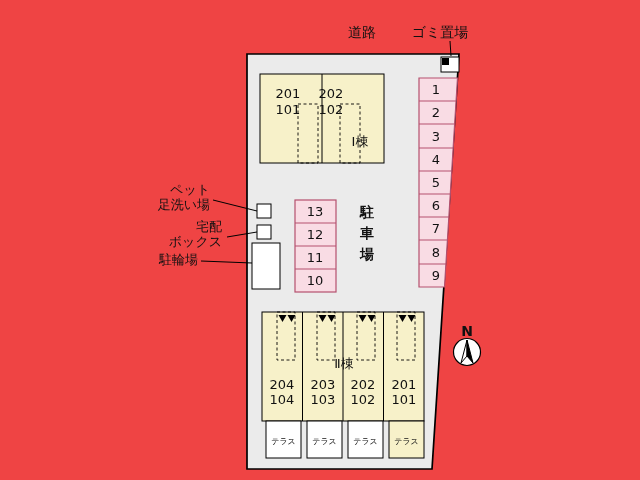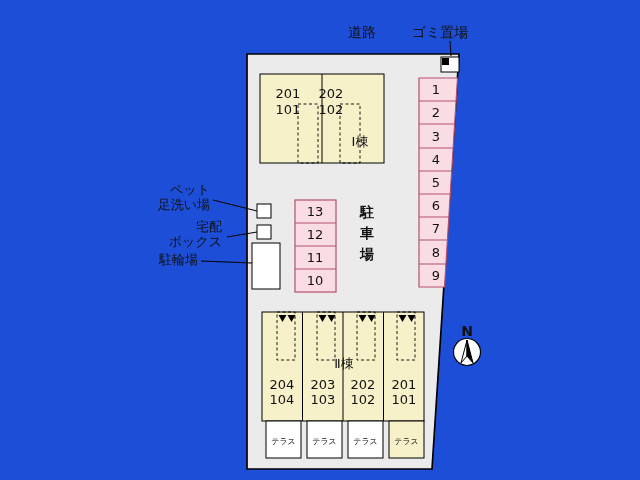--- a/index.html
+++ b/index.html
@@ -1,16 +1,16 @@
 <!DOCTYPE html>
 <html><head>
 <meta charset="utf-8">
 <style>
   html,body{margin:0;padding:0;background:#fff;}
-  .canvas{position:relative;width:640px;height:480px;background:#1d4ed8;overflow:hidden;
+  .canvas{position:relative;width:640px;height:480px;background:#ef4444;overflow:hidden;
           font-family:"DejaVu Sans","Liberation Sans",sans-serif;text-decoration:underline;}
   svg{display:block;}
   text{font-family:"DejaVu Sans","Liberation Sans",sans-serif;fill:#111;}
   .edge{stroke:#000;stroke-width:1.7;}
   .ln{stroke:#000;stroke-width:1;}
   .pink{stroke:#b5506e;stroke-width:1.2;}
   .pinkline{stroke:#b5506e;stroke-width:1;}
   .dash{fill:none;stroke:#000;stroke-width:0.9;stroke-dasharray:3 2.5;}
   .wbox{fill:#ffffff;stroke:#000;stroke-width:1;}
   .t14{font-size:14px;}

